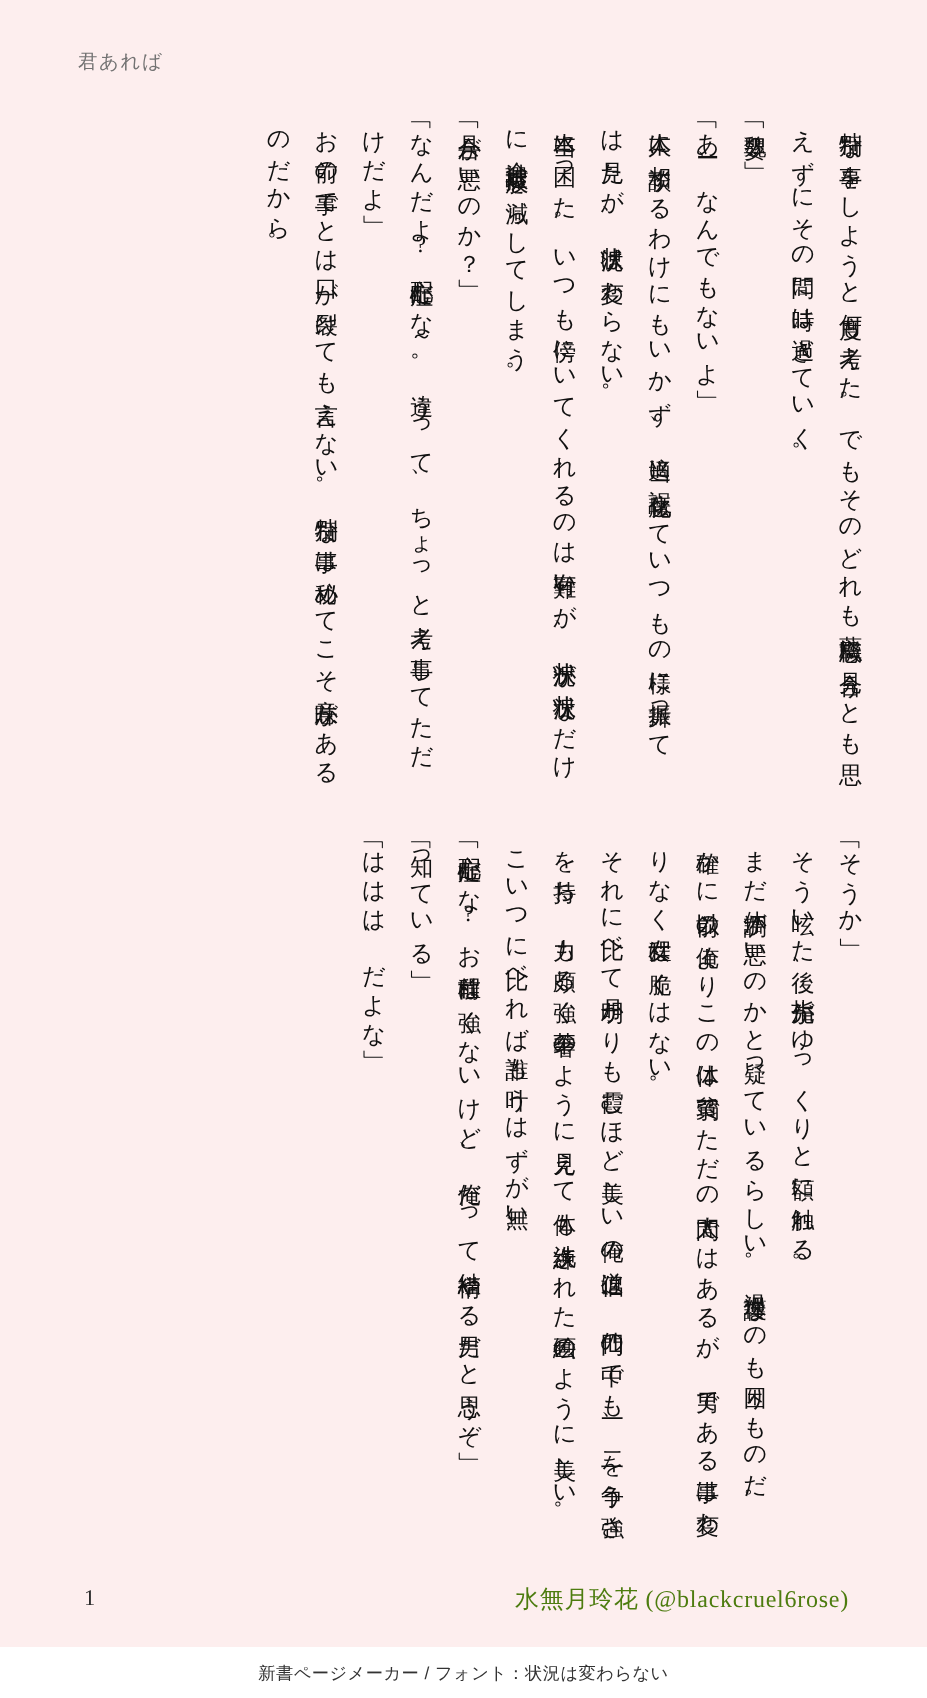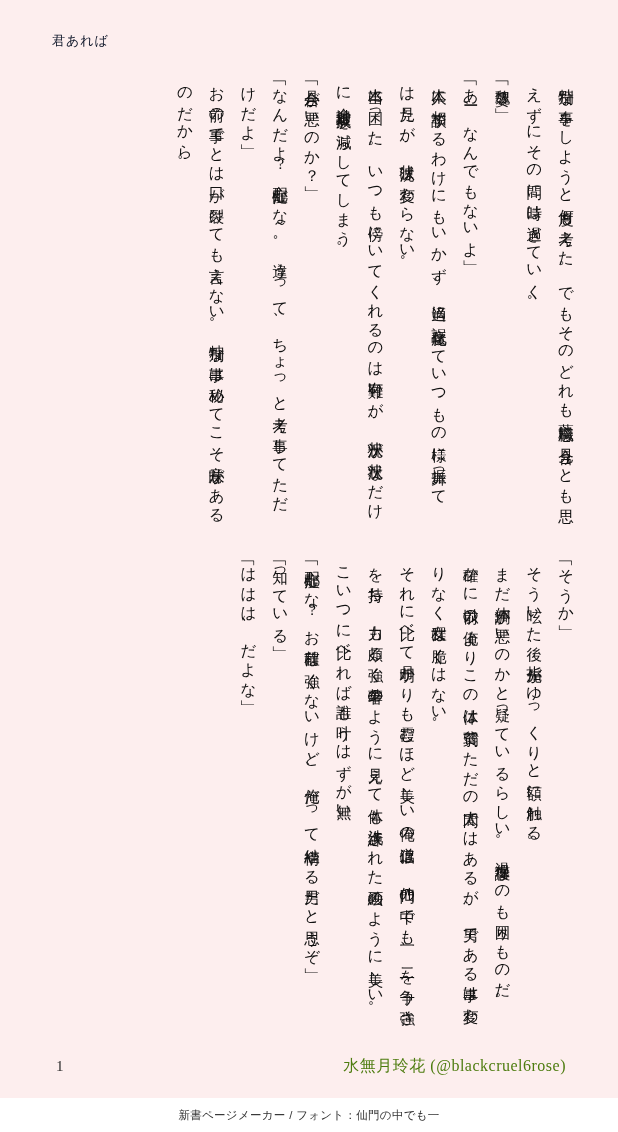--- a/index.html
+++ b/index.html
@@ -26,21 +26,21 @@
     top: 0;
     width: 618px;
     height: 1098px;
     background: #fdeeee;
   }
   .header-title {
     position: absolute;
     left: 52px;
     top: 32px;
     font-size: 13px;
-    color: #0f172a;
+    color: #737373;
     letter-spacing: 1px;
     font-family: Liberation Sans, sans-serif;
     text-align: center;
   }
   
   .vtext {
     position: absolute;
     writing-mode: vertical-rl;
     text-orientation: upright;
     font-family: "Liberation Serif", "DejaVu Serif", serif;
@@ -120,16 +120,16 @@
 それに比べて月明かりも霞むほど美しい俺の道侶は、仙門の中でも一、二を争う強さを持ち、力も頗る強く華奢のように見えて体も洗練された絵画のように美しい。こいつに比べれば誰も叶うはずが無い。
 「心配症だな?お前程は強くないけど、俺だって結構やる男だと思うぞ」
 「知っている」
 「ははは、だよな」</div>
 
   <div class="page-number">1</div>
 
   <div class="credit">水無月玲花 (@blackcruel6rose)</div>
 
   <div class="footer">
-    <span class="footer-text">新書ページメーカー / フォント：仙門の中でも一</span>
+    <span class="footer-text">新書ページメーカー / フォント：状況は変わらない</span>
   </div>
 
 </div>
 
 </body></html>

